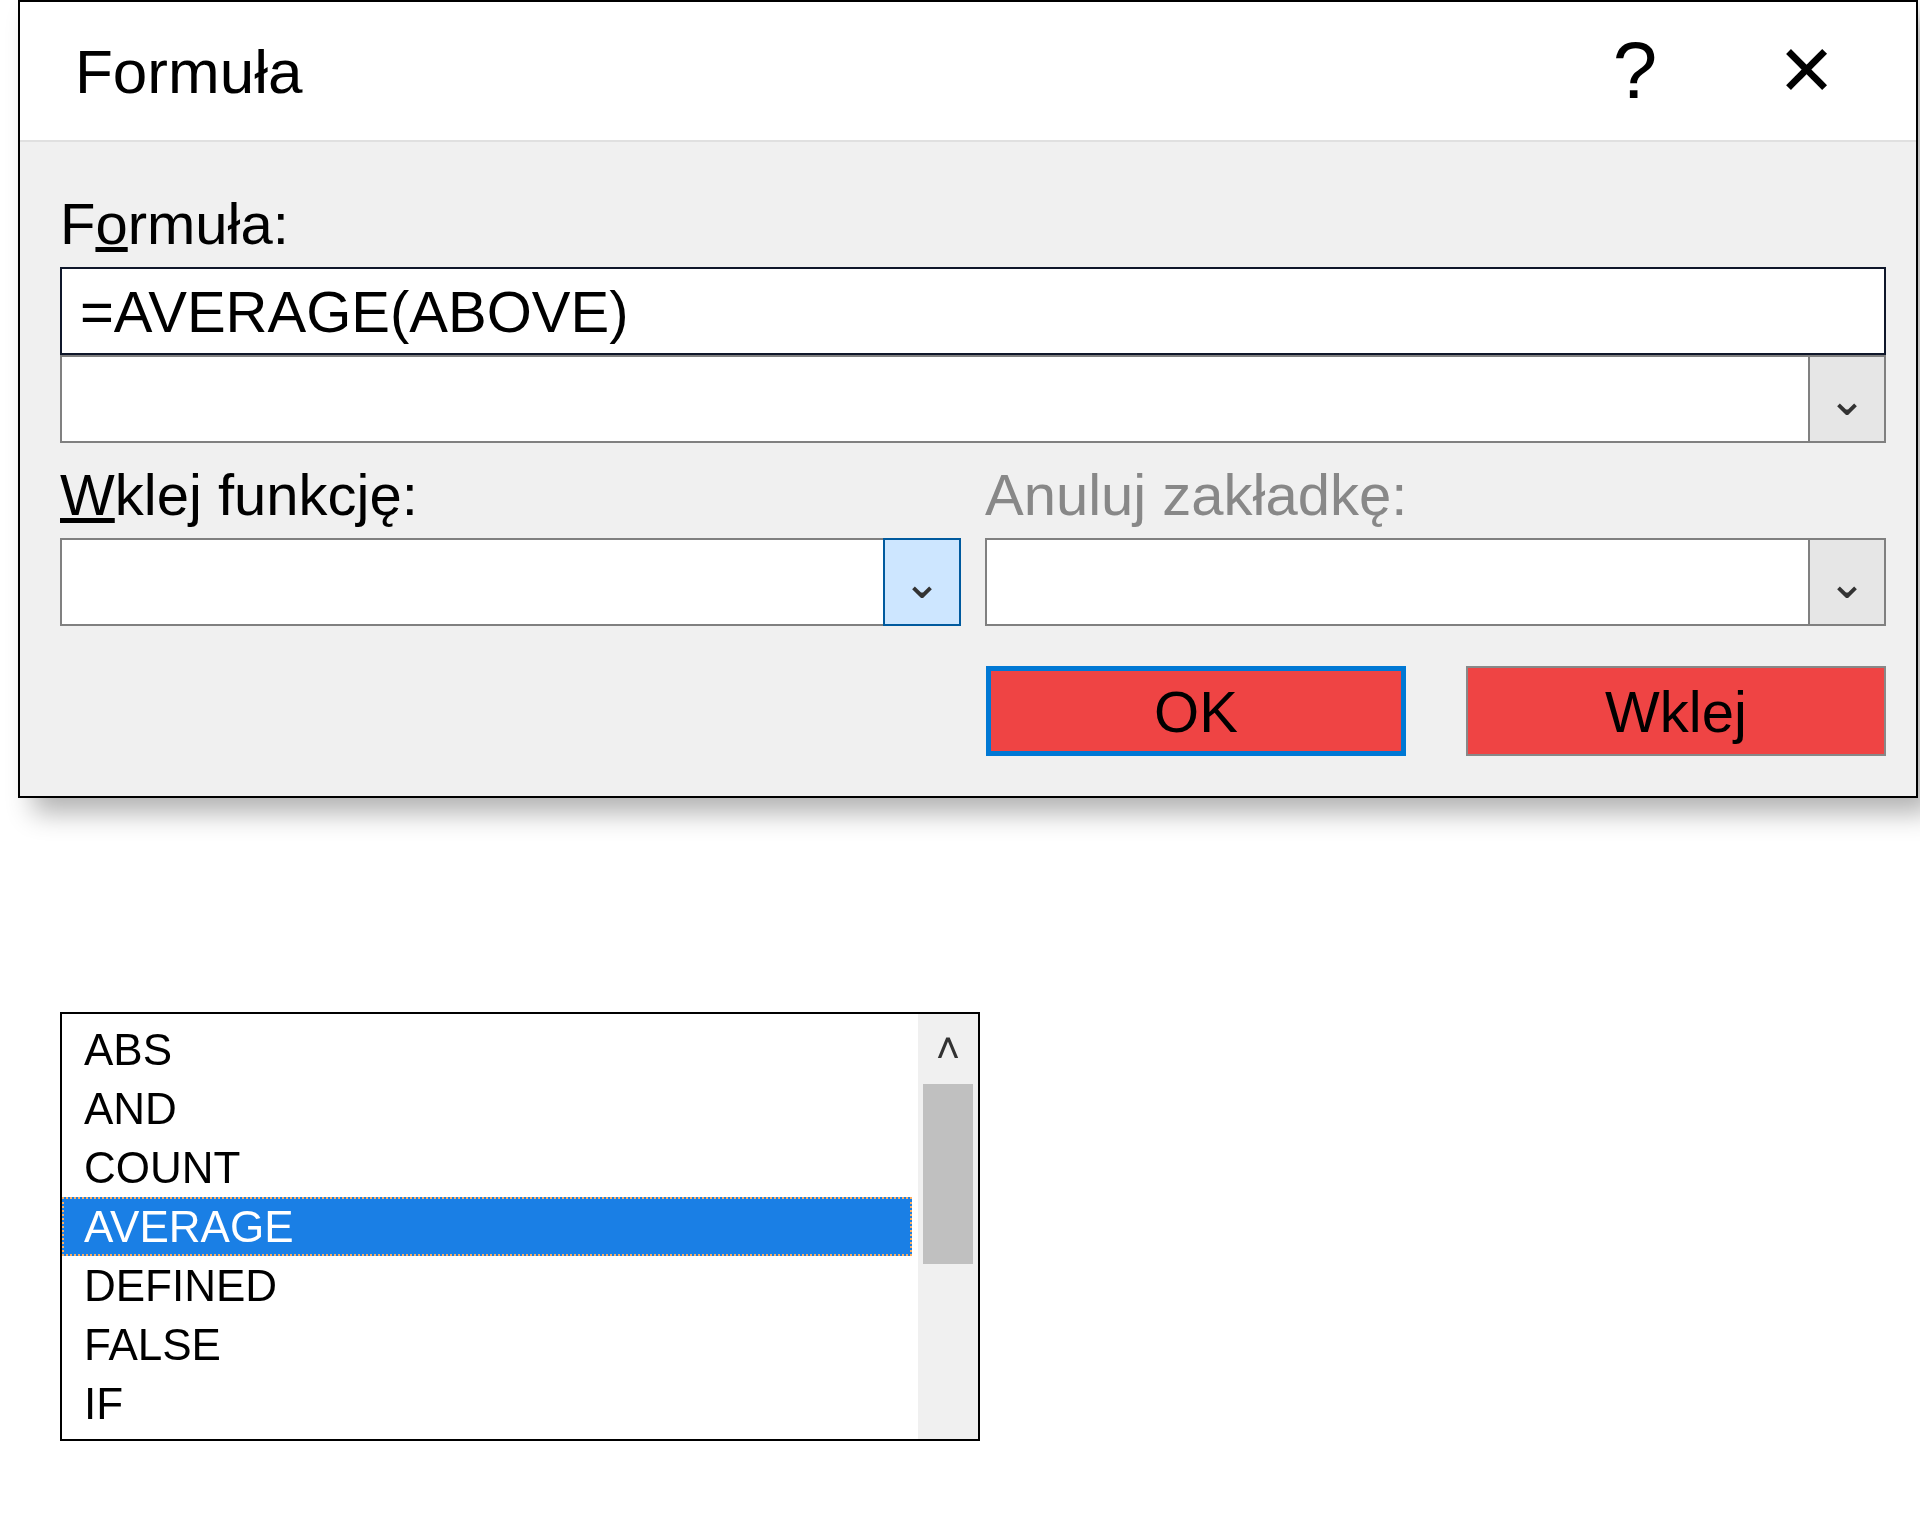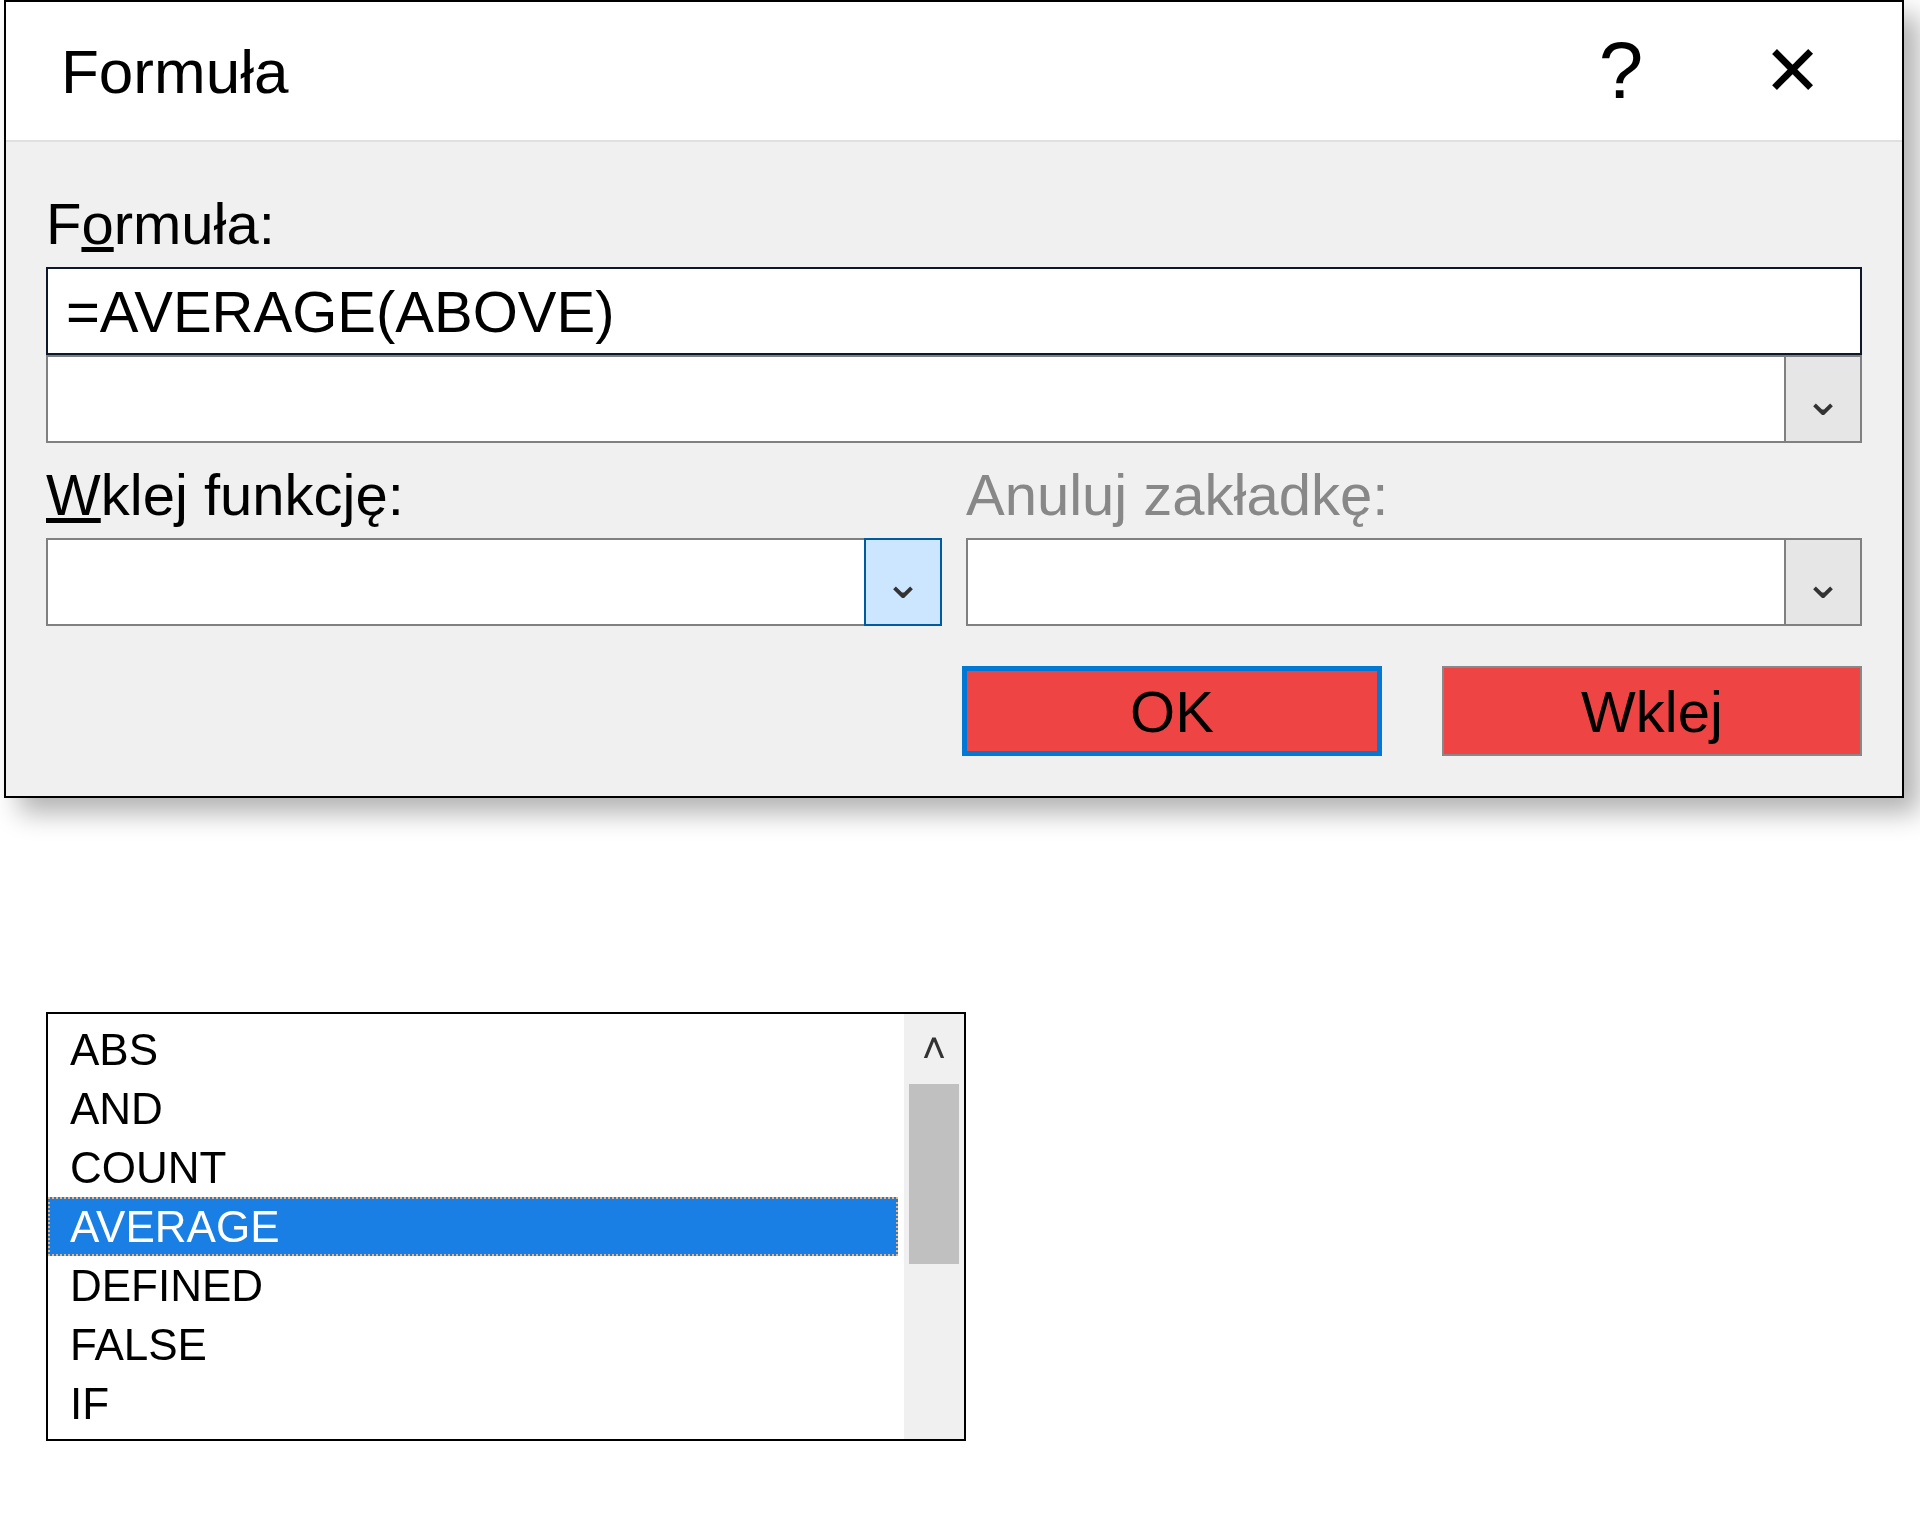--- a/index.html
+++ b/index.html
@@ -8,21 +8,21 @@
       padding: 0;
       background: #fff;
       font-family: "Segoe UI", Tahoma, sans-serif;
       width: 1920px;
       height: 1522px;
       position: relative;
     }
     .dialog {
       position: absolute;
       top: 0;
-      left: 4px;
+      left: 18px;
       width: 1900px;
       background: #f0f0f0;
       border: 2px solid #000;
       box-shadow: 15px 15px 25px rgba(0,0,0,0.3);
     }
     .titlebar {
       display: flex;
       align-items: center;
       justify-content: space-between;
       background: #fff;
@@ -45,21 +45,21 @@
       font-size: 80px;
       font-weight: 300;
       color: #000;
       line-height: 1;
     }
     .titlebar .tbicons .close-x {
       font-size: 70px;
       font-weight: 300;
     }
     .body {
-      padding: 30px 40px 40px 40px;
+      padding: 30px 30px 40px 40px;
       position: relative;
     }
     .label {
       font-size: 58px;
       color: #000;
       margin-top: 18px;
       margin-bottom: 10px;
     }
     .under { text-decoration: underline; }
     .textbox {

